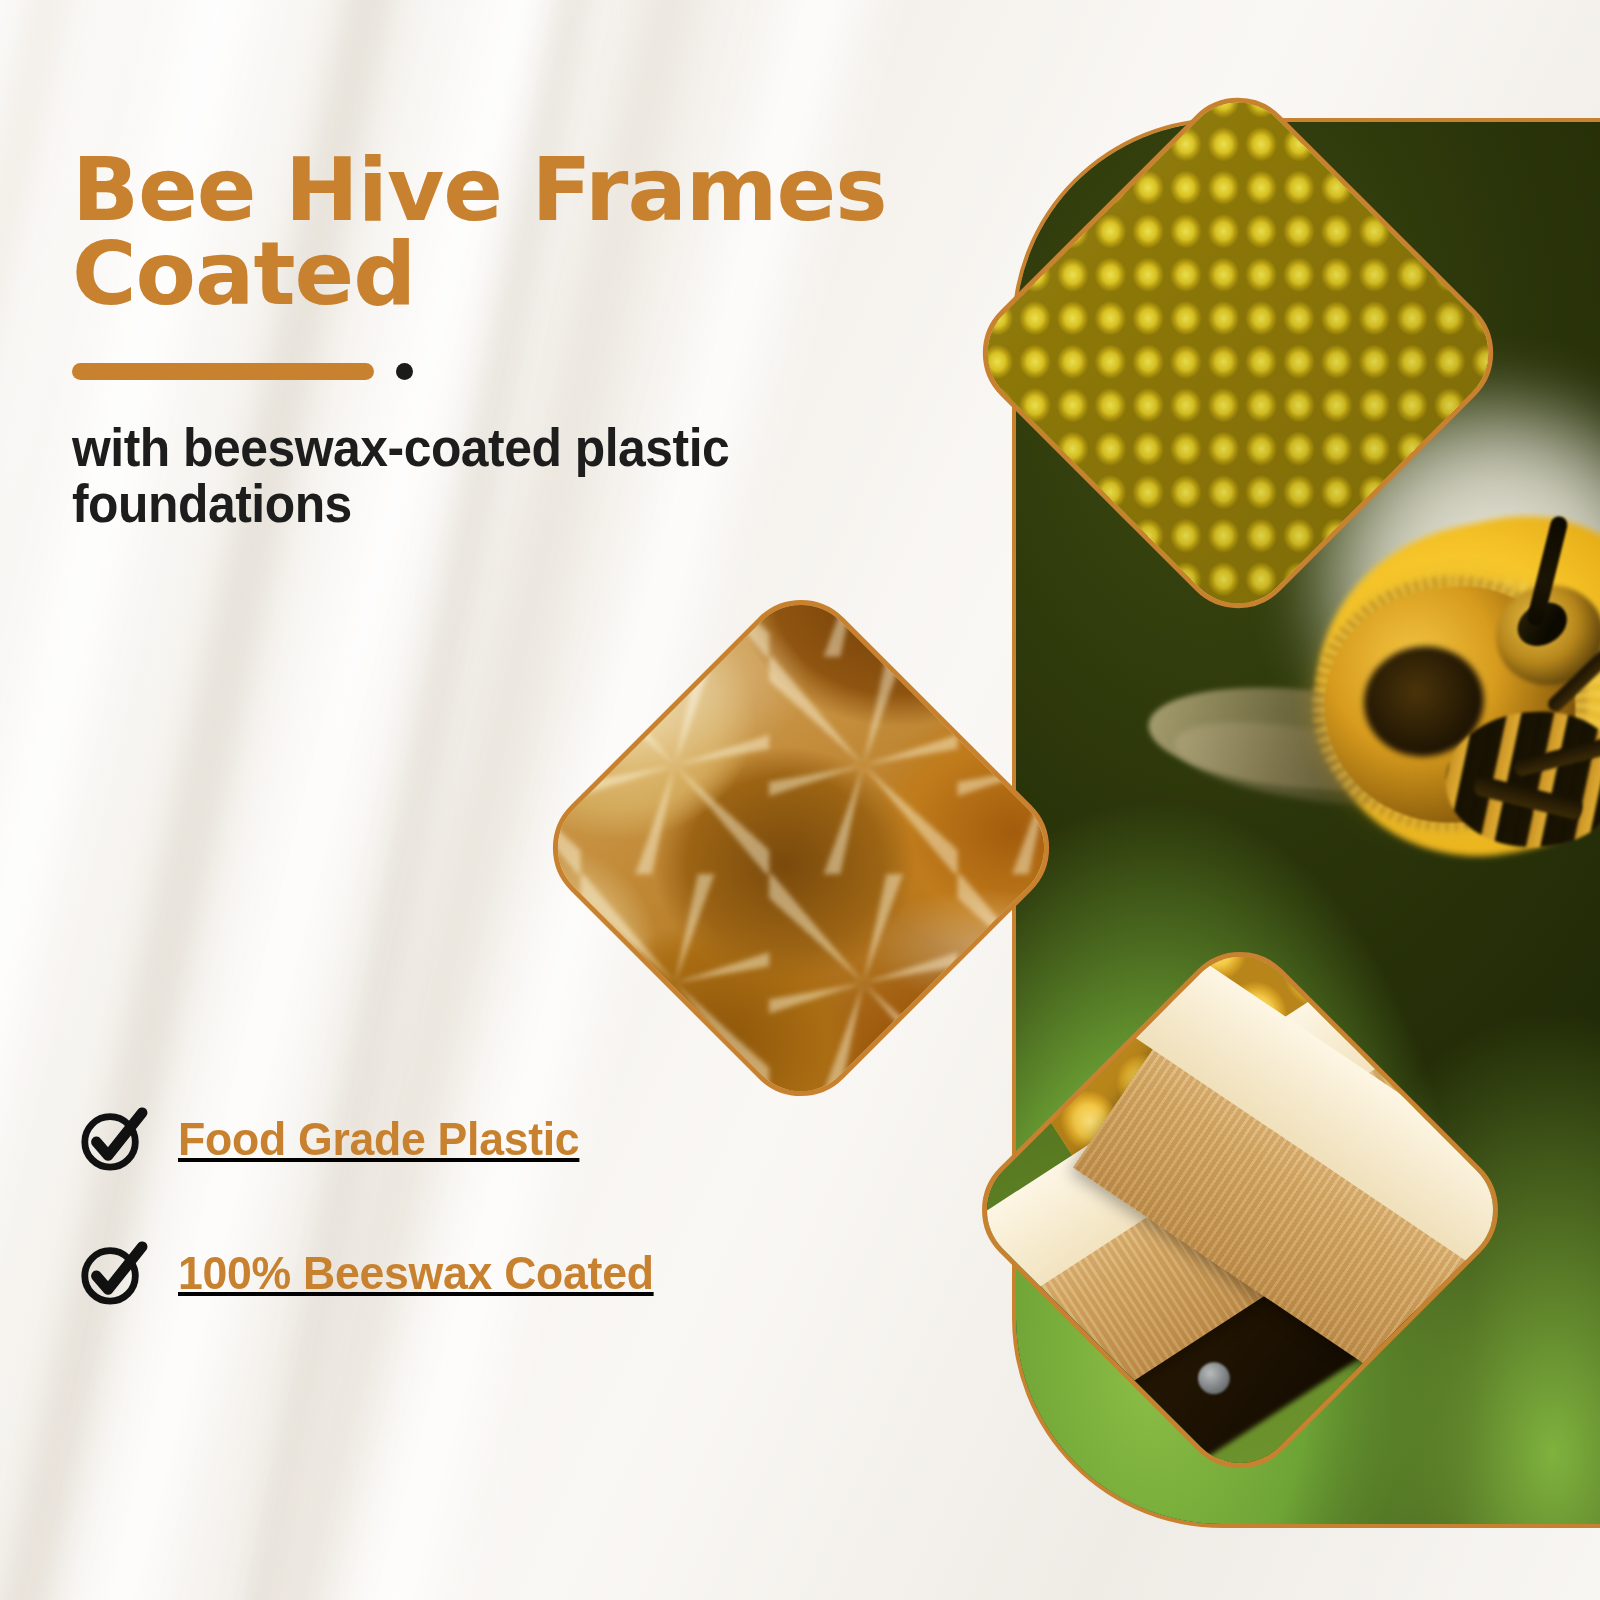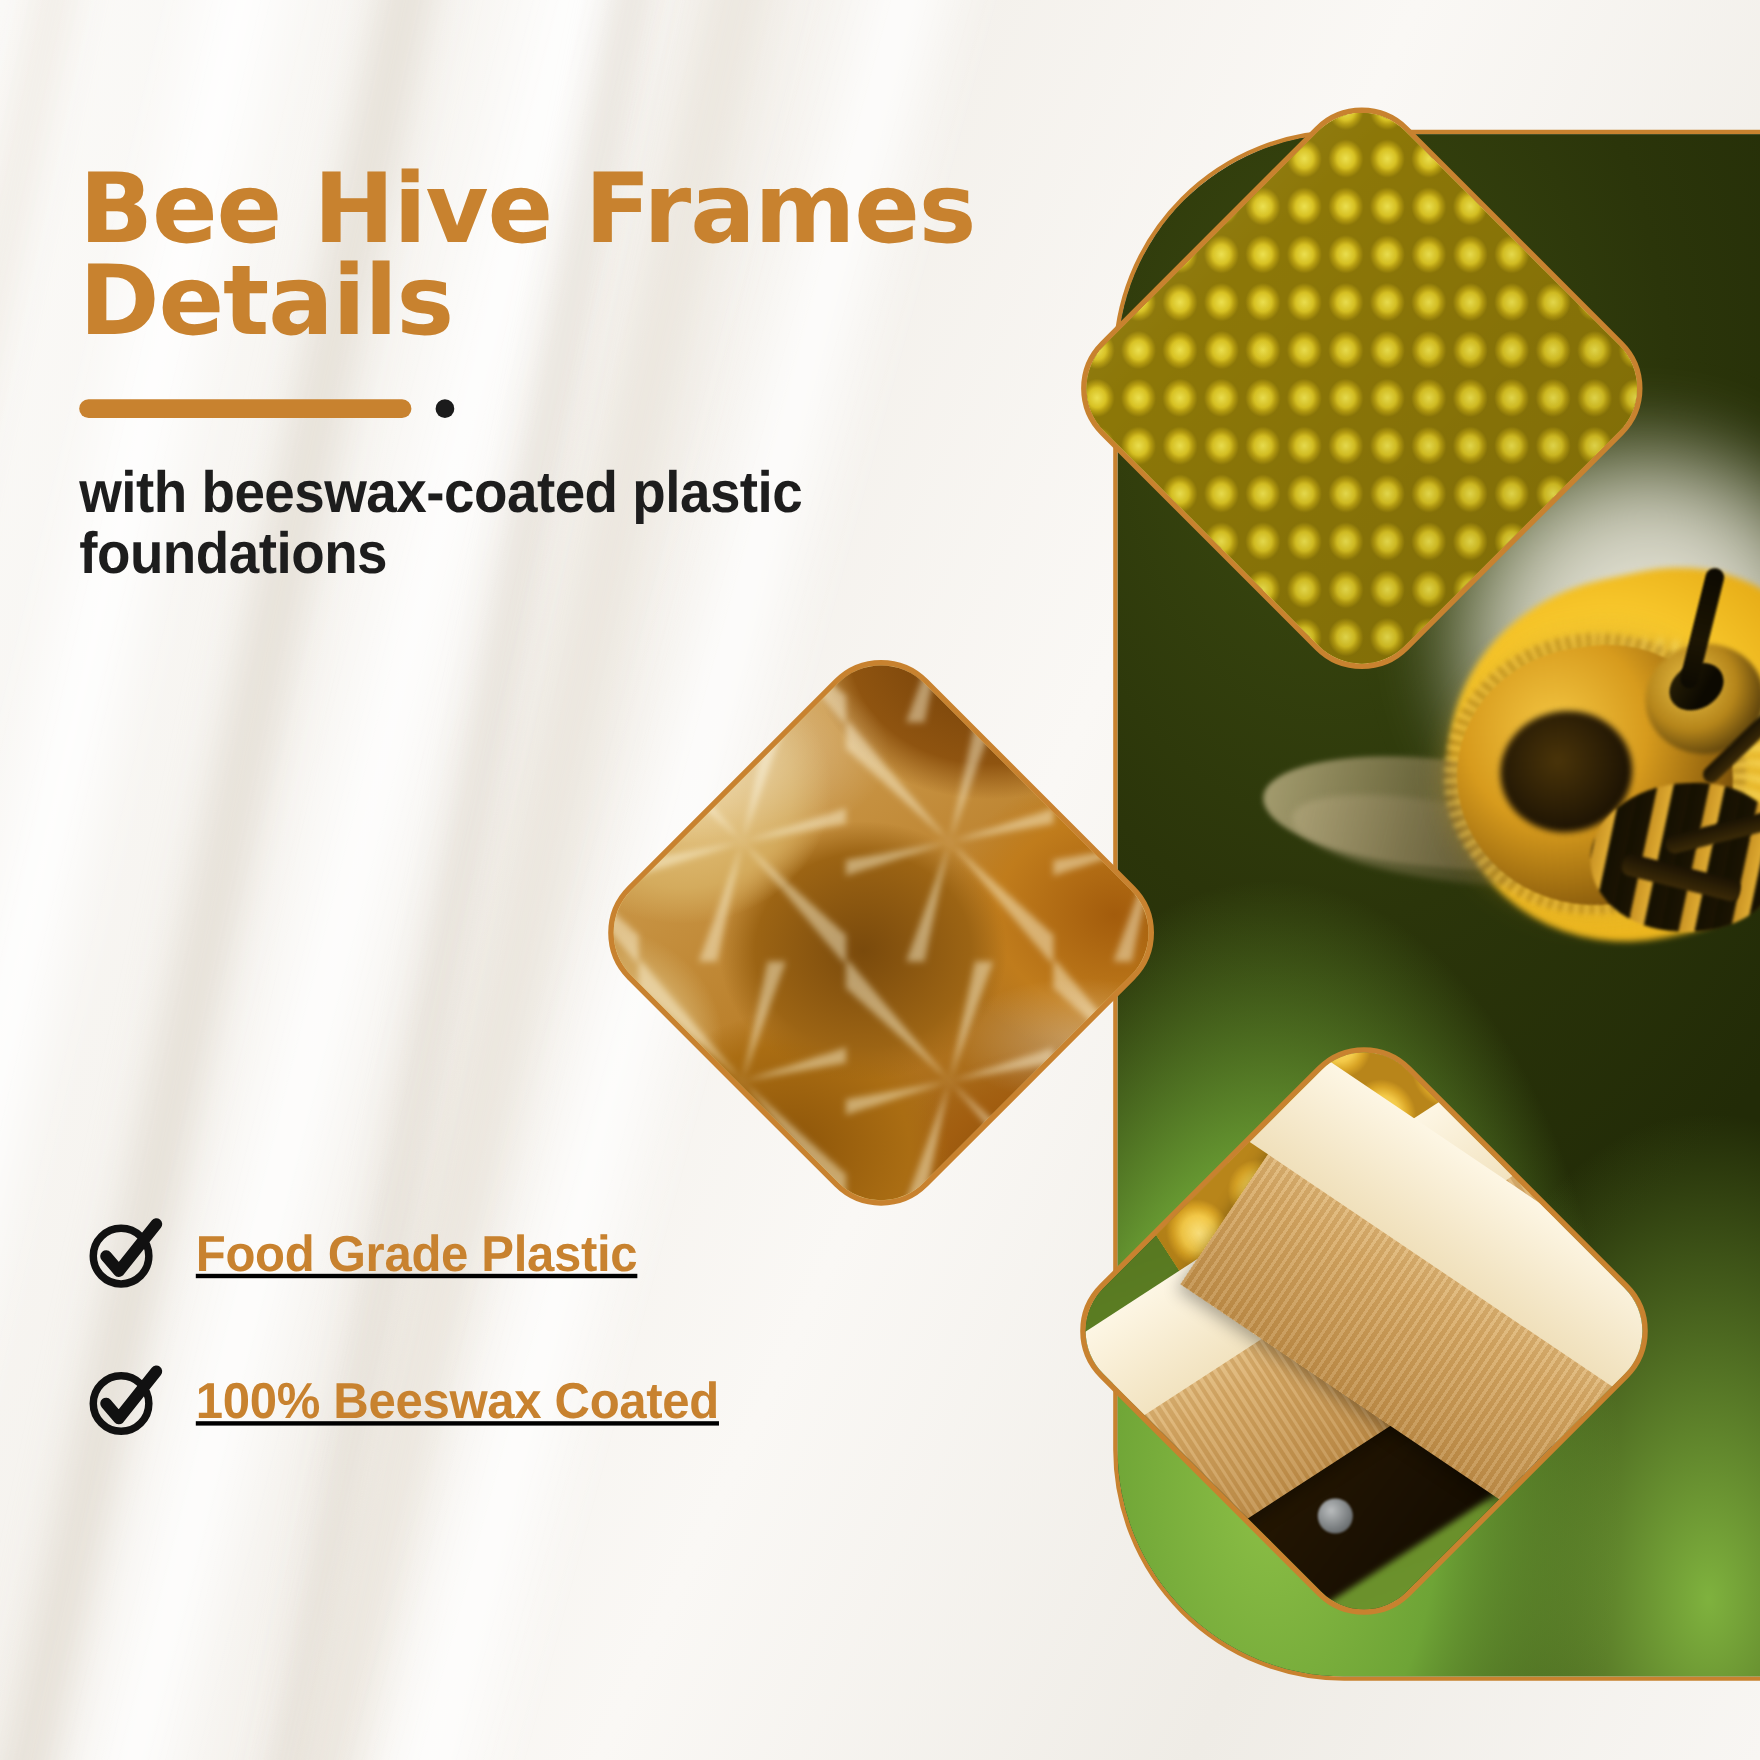--- a/index.html
+++ b/index.html
@@ -411,21 +411,21 @@
         <div class="fs-wood-top-a"></div>
         <div class="fs-wood fs-wood-b"></div>
         <div class="fs-wood-top-b"></div>
         <div class="fs-nail"></div>
       </div>
     </div>
   </div>
 
   <div class="title">
     <span>Bee Hive Frames</span><br>
-    <span>Details</span>
+    <span>Coated</span>
   </div>
 
   <div class="divider-row">
     <div class="divider"></div>
     <div class="divider-dot"></div>
   </div>
 
   <div class="subtitle">with beeswax-coated plastic foundations</div>
 
   <div class="features">

